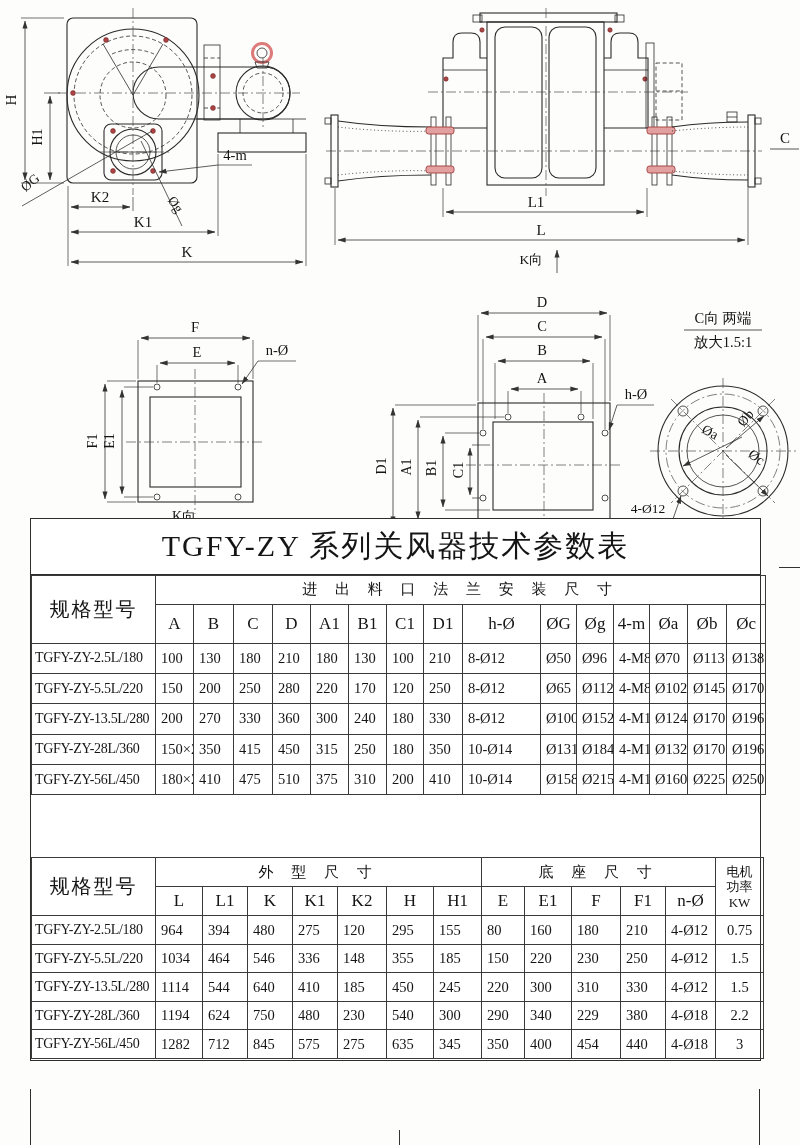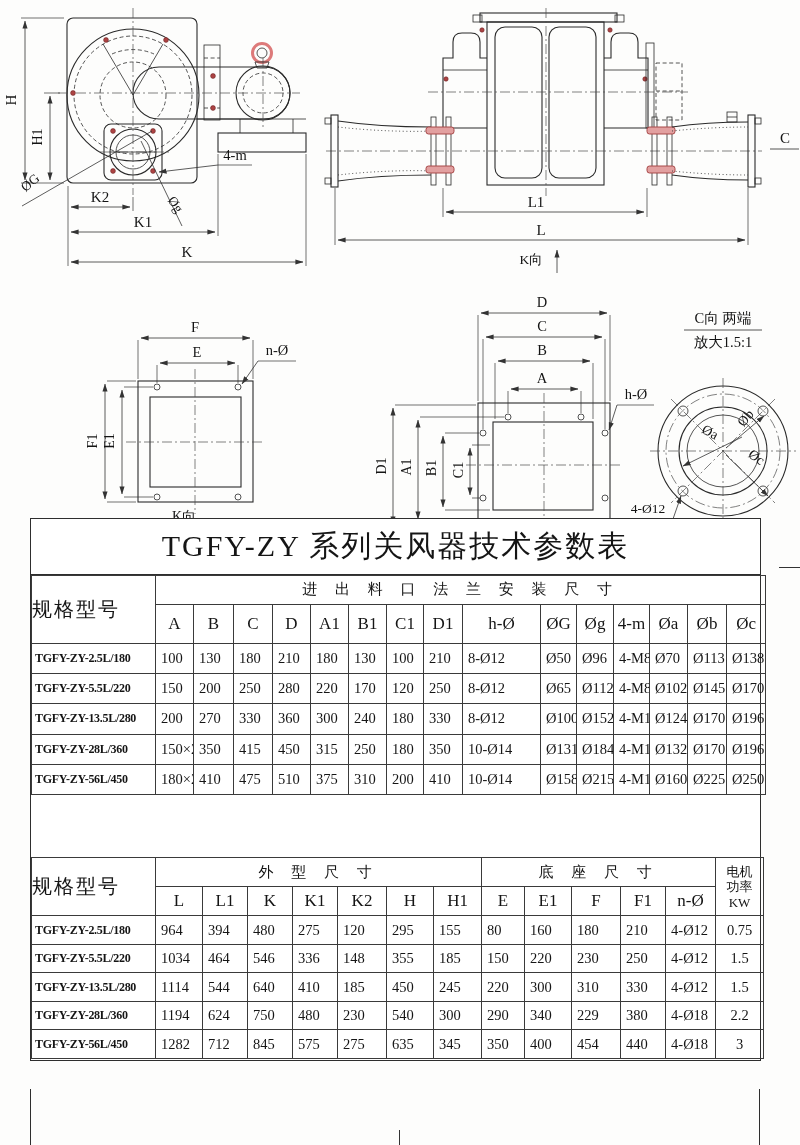--- a/index.html
+++ b/index.html
@@ -7,25 +7,25 @@
         font-family:"Liberation Serif","DejaVu Serif",serif;color:#151515;}
   svg text{font-family:"Liberation Serif","DejaVu Serif",serif;fill:#141414;}
   .frame{position:absolute;left:30px;top:518px;width:731px;height:543px;
          border:1.6px solid #2e2e2e;box-sizing:border-box;background:#fff;}
   .sheet-title{height:54.5px;line-height:54px;border-bottom:1.6px solid #2e2e2e;
          text-align:center;font-size:30px;letter-spacing:2px;white-space:nowrap;}
   table{border-collapse:collapse;table-layout:fixed;width:100%;}
   th,td{border:1.4px solid #3a3a3a;font-weight:normal;overflow:hidden;
         white-space:nowrap;padding:0;box-sizing:border-box;}
   .group-h{font-size:15px;letter-spacing:7px;text-align:center;}
-  .model-h{font-size:20px;letter-spacing:2px;text-align:left;}
+  .model-h{font-size:20px;letter-spacing:2px;text-align:center;}
   .power-h{font-size:13px;line-height:1.18;text-align:center;letter-spacing:0;}
   tr.h2 th{font-size:17px;text-align:center;}
   td{font-size:14.5px;text-align:left;padding-left:5px;}
-  td.model{font-size:12px;padding-left:3px;letter-spacing:-0.3px;font-weight:bold;}
+  td.model{font-size:14px;padding-left:3px;letter-spacing:-0.3px;}
   td.ctr{text-align:center;padding-left:0;}
   #t1 tr.h1 th{height:29px;}
   #t1 tr.h2 th{height:39px;}
   #t1 tbody tr{height:30.4px;}
   #t2 tr.h1 th{height:29px;}
   #t2 tr.h2 th{height:29px;}
   #t2 tbody tr{height:28.5px;}
   .gap{height:62px;}
   .note{position:absolute;left:58px;top:1113px;font-size:12.5px;font-weight:bold;
         letter-spacing:0.5px;font-family:"Liberation Sans","DejaVu Sans",sans-serif;}

